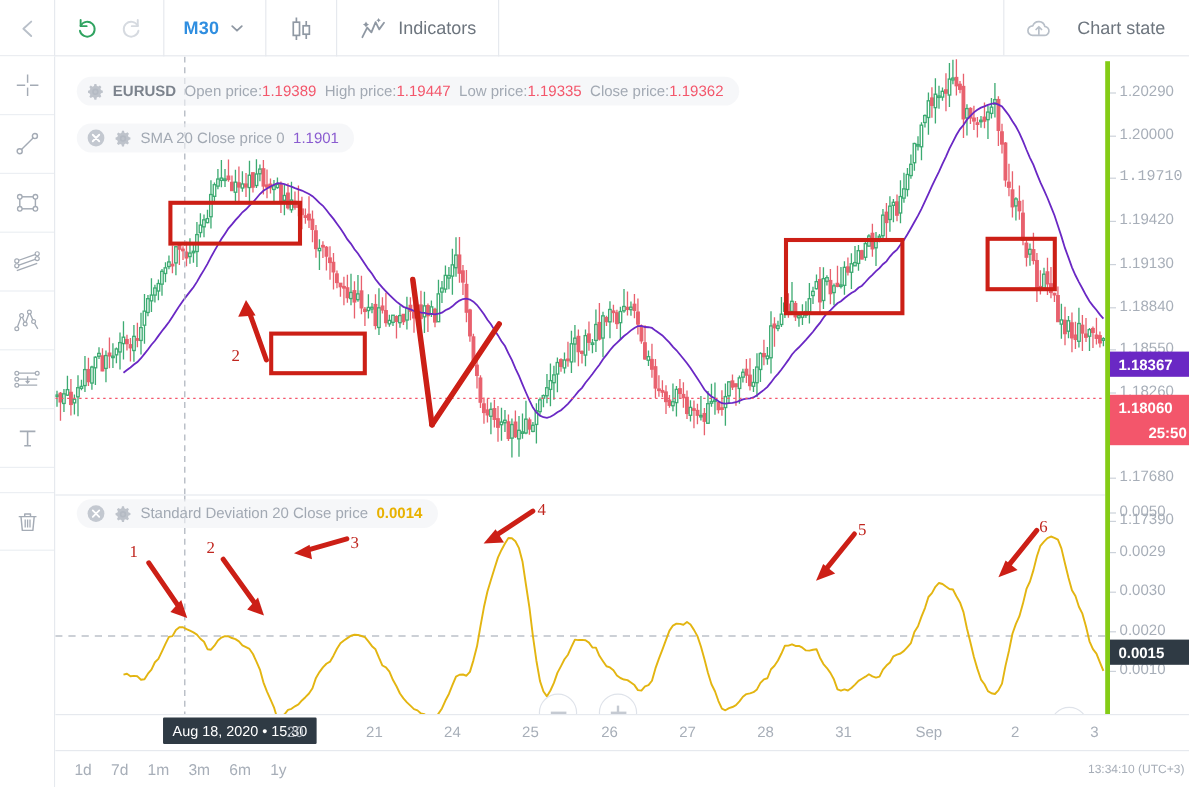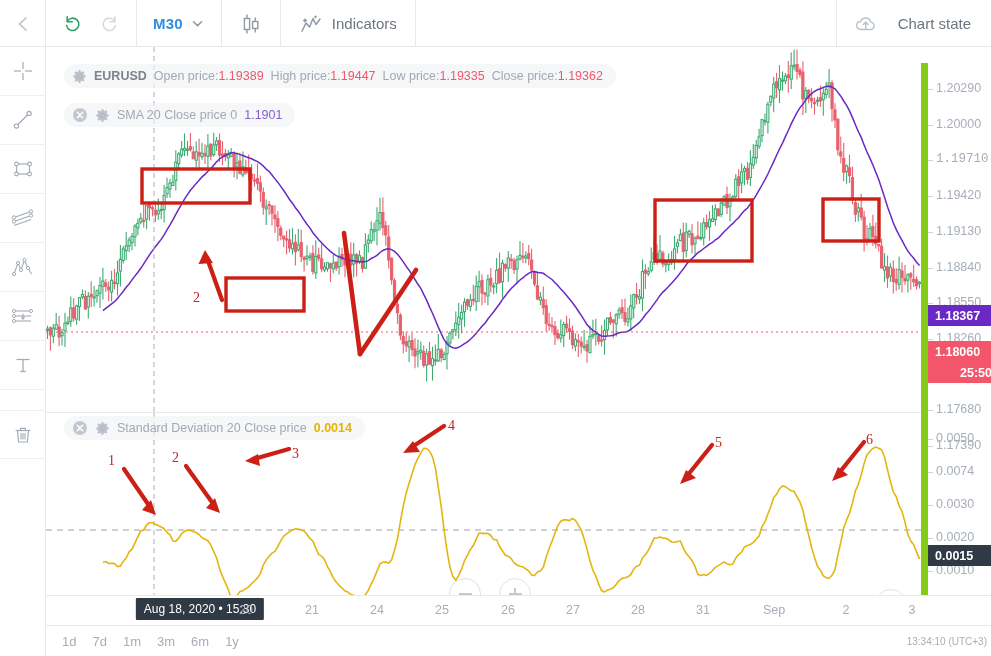--- a/index.html
+++ b/index.html
@@ -56,22 +56,22 @@
     overflow: hidden;
   }
   .price-pane { position: absolute; top: 0; left: 0; width: 945px; height: 365px; }
   .pane-divider { position: absolute; top: 365px; left: 0; width: 875px; height: 1px; background: #e6e9ee; }
   .ind-pane { position: absolute; top: 366px; left: 0; width: 945px; height: 182px; }
 
   .plot-svg { position: absolute; top: 0; left: 0; }
 
   
   .price-axis {
-    position: absolute; top: 16px; left: 875px; width: 70px; height: 548px;
-    border-left: 7px solid #84cc16; background: #fff;
+    position: absolute; top: 4px; left: 875px; width: 70px; height: 548px;
+    border-left: 4px solid #84cc16; background: #fff;
   }
   .axis-tick {
     position: absolute; left: 8px;
     color: #a7aeb8; font-size: 12.5px; white-space: nowrap;
   }
   .axis-dash {
     position: absolute; left: 0px; width: 5px; height: 1px; background: #ccd2da;
   }
   .badge {
     position: absolute; left: 0px; width: 70px; height: 21px;
@@ -1094,21 +1094,21 @@
         </div>
 
       <div class="badge badge-sma" style="top:242px;">1.18367</div>
       <div class="badge badge-price" style="top:278px;">1.18060</div>
       <div class="badge badge-count" style="top:299px;">25:50</div>
 
       <div id="ind-ticks">
           <div class="axis-dash" style="top: 376px;"></div>
           <div class="axis-tick" style="top: 368px;">0.0050</div>
           <div class="axis-dash" style="top: 409px;"></div>
-          <div class="axis-tick" style="top: 401px;">0.0074</div>
+          <div class="axis-tick" style="top: 401px;">0.0029</div>
           <div class="axis-dash" style="top: 442px;"></div>
           <div class="axis-tick" style="top: 434px;">0.0030</div>
           <div class="axis-dash" style="top: 475px;"></div>
           <div class="axis-tick" style="top: 467px;">0.0020</div>
           <div class="axis-dash" style="top: 508px;"></div>
           <div class="axis-tick" style="top: 500px;">0.0010</div>
         </div>
       <div class="badge badge-dark" style="top:482px;">0.0015</div>
     </div>
 

